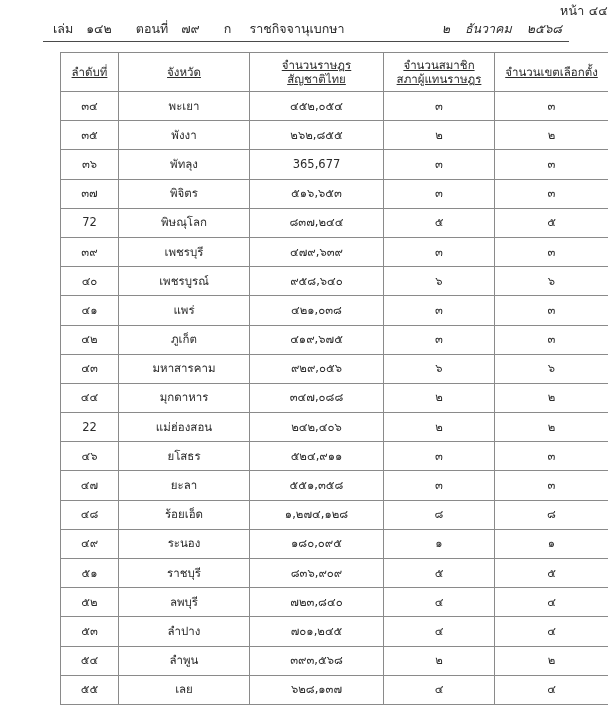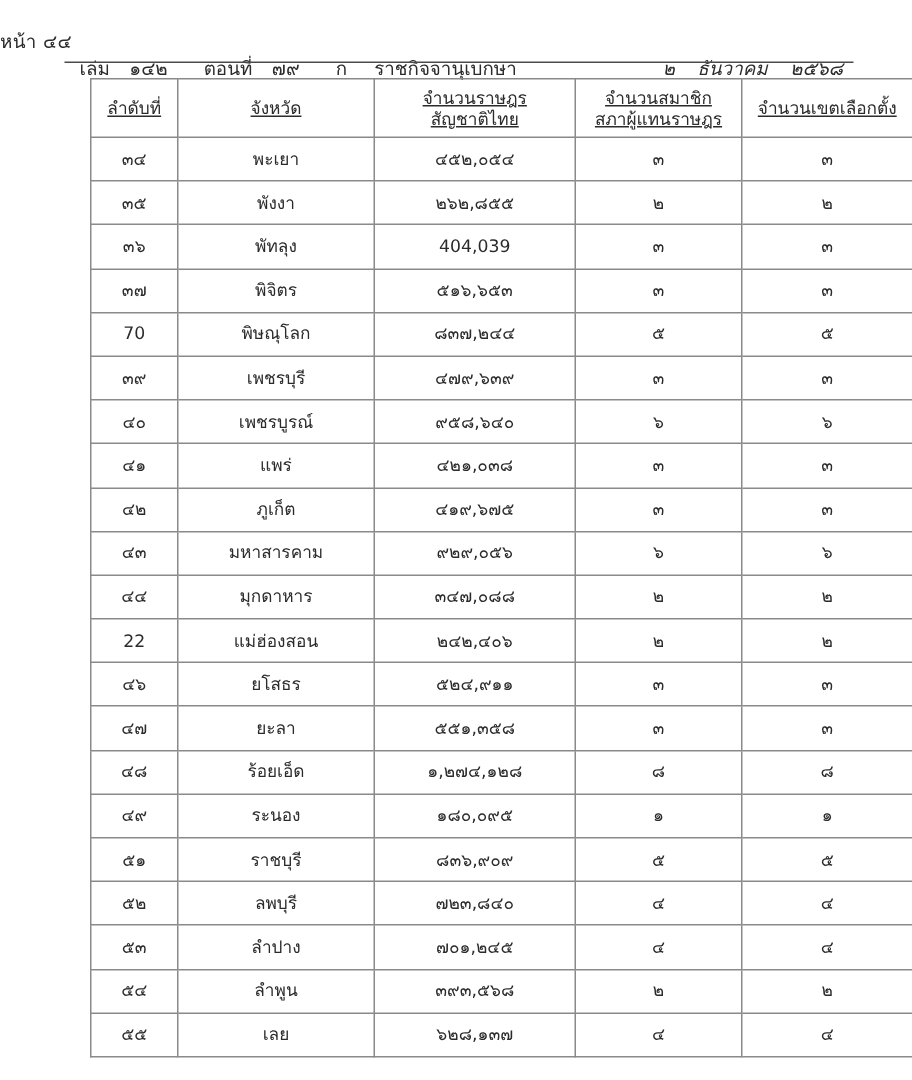--- a/index.html
+++ b/index.html
@@ -24,24 +24,24 @@
   }
 
   
   .masthead {
     position: absolute;
     left: 0;
     top: 0;
     width: 608px;
   }
   .page-no {
-    text-align: left;
+    text-align: right;
     font-size: 12.5px;
     line-height: 15px;
-    padding-top: 20px;
+    padding-top: 3px;
     letter-spacing: .2px;
   }
   .head-line {
     position: relative;
     height: 22px;
     font-size: 12.5px;
     line-height: 22px;
   }
   .head-left {
     position: absolute;
@@ -187,33 +187,33 @@
           <tr>
             <td>๓๕</td>
             <td>พังงา</td>
             <td>๒๖๒,๘๕๕</td>
             <td>๒</td>
             <td>๒</td>
           </tr>
           <tr>
             <td>๓๖</td>
             <td>พัทลุง</td>
-            <td>404,039</td>
+            <td>365,677</td>
             <td>๓</td>
             <td>๓</td>
           </tr>
           <tr>
             <td>๓๗</td>
             <td>พิจิตร</td>
             <td>๕๑๖,๖๕๓</td>
             <td>๓</td>
             <td>๓</td>
           </tr>
           <tr>
-            <td>70</td>
+            <td>72</td>
             <td>พิษณุโลก</td>
             <td>๘๓๗,๒๔๔</td>
             <td>๕</td>
             <td>๕</td>
           </tr>
           <tr>
             <td>๓๙</td>
             <td>เพชรบุรี</td>
             <td>๔๗๙,๖๓๙</td>
             <td>๓</td>

